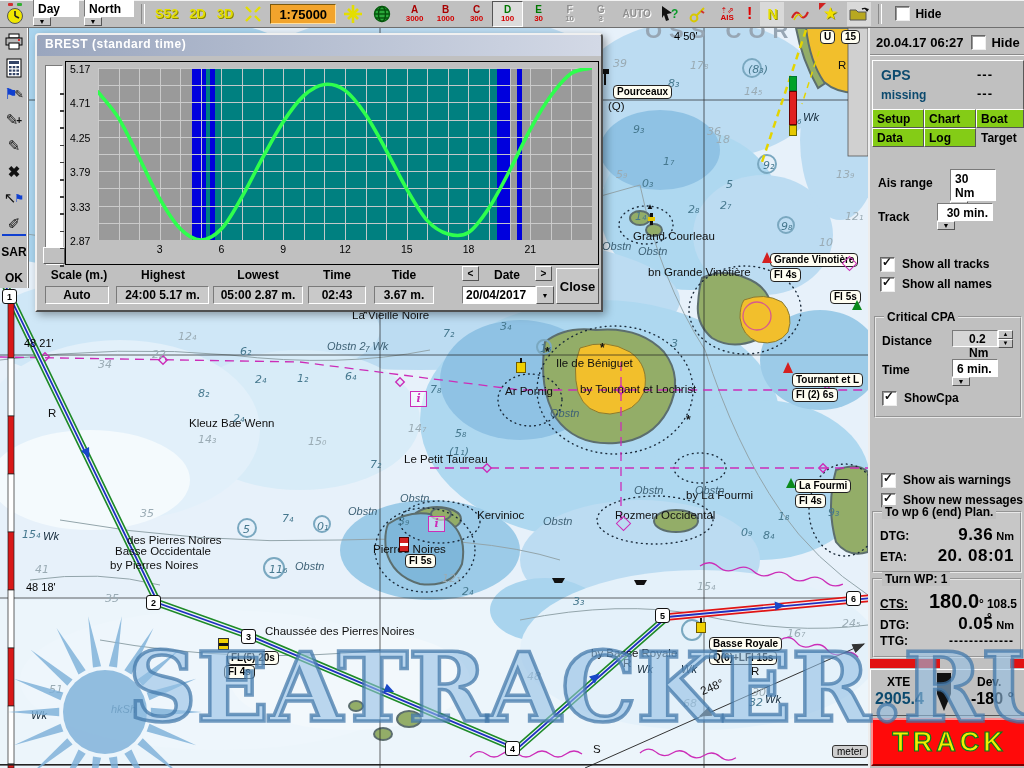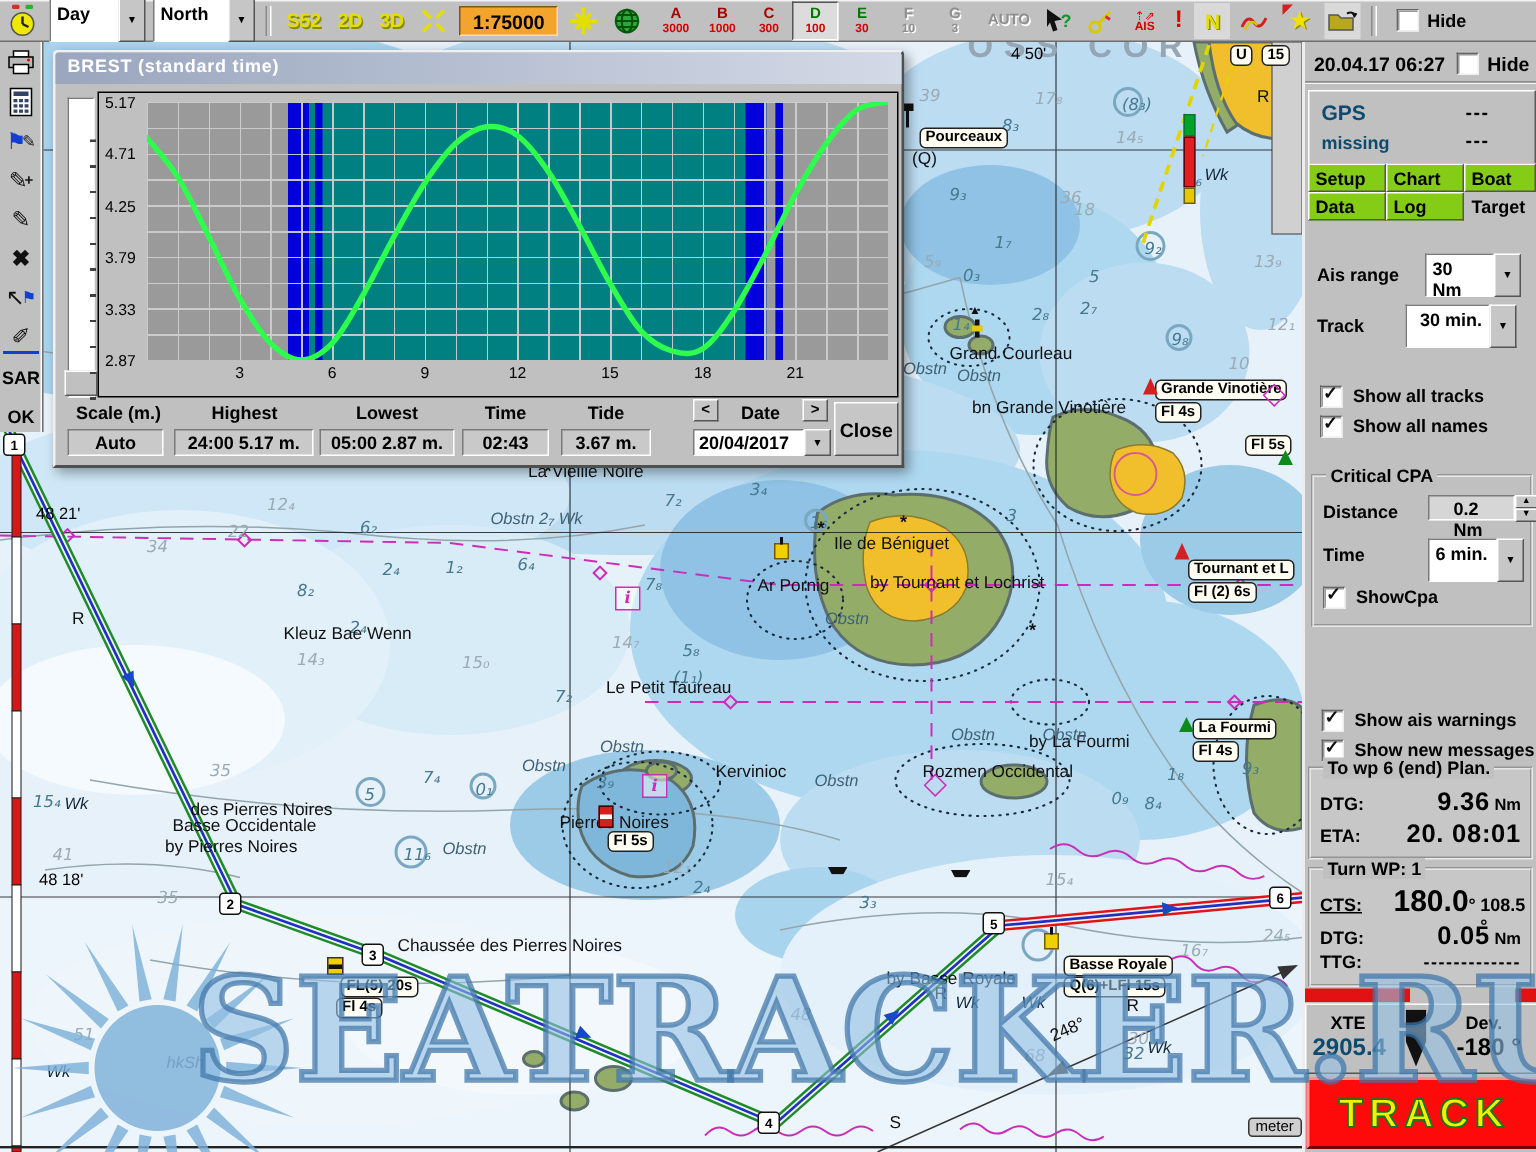--- a/index.html
+++ b/index.html
@@ -12,21 +12,21 @@
   .pressed{border-color:#555 #ffffff #ffffff #555;background:#d9d9d9;}
   .cb{width:13px;height:13px;background:#fff;border:1px solid;border-color:#666 #eee #eee #666;
       box-shadow:inset 1px 1px 0 #9a9a9a;position:relative;flex:0 0 13px;}
   .cb.on::after{content:"✓";position:absolute;left:1px;top:-3px;font-size:12px;font-weight:bold;color:#111;}
   
   #topbar{position:absolute;left:0;top:0;width:1024px;height:28px;background:#c0c0c0;
           border-bottom:1px solid #6f6f6f;box-shadow:inset 0 1px 0 #f2f2f2;z-index:40;
           display:flex;align-items:center;gap:5px;padding:0 4px;box-sizing:border-box;}
   .tsep{width:2px;height:20px;border-left:1px solid #8a8a8a;border-right:1px solid #fff;margin:0 2px;}
   .ytxt{color:#e4de00;font-weight:bold;font-size:13px;text-shadow:1px 1px 0 #8a8a00;padding:0 3px;}
-  .combo{display:flex;height:29px;}
+  .combo{display:flex;height:29px;flex-direction:column;}
   .combo .fld{background:#fff;border:1px solid;border-color:#7a7a7a #fff #fff #7a7a7a;
               padding:2px 4px 0 4px;font-weight:bold;font-size:12px;min-width:36px;color:#000;}
   .combo .arr{width:16px;background:#c6c6c6;border:1px solid;border-color:#fff #555 #555 #fff;
               font-size:7px;display:flex;align-items:center;justify-content:center;}
   #scalebox{background:#f2a42c;border:1px solid;border-color:#7a5a10 #ffe0a0 #ffe0a0 #7a5a10;
             font-weight:bold;font-size:13px;padding:2px 8px 1px 8px;color:#000;}
   .rangeb{width:29px;height:24px;display:flex;flex-direction:column;align-items:center;justify-content:center;
           line-height:9px;font-weight:bold;border:1px solid transparent;}
   .rangeb .l{font-size:10px;} .rangeb .v{font-size:8px;}
   .rangeb.abc .l{color:#a80000;} .rangeb.abc .v{color:#d40000;}
@@ -769,21 +769,21 @@
       <div class="cbrow">
         <div class="cb on"></div>
         <span>Show all names</span>
       </div>
     </div>
 
   <div class="gbox" style="left:4px;top:288px;width:144px;height:98px;">
     <span class="gtitle">Critical CPA</span>
     <span class="sb-lab" style="position:absolute;left:6px;top:16px;">Distance</span>
     <div class="spin" style="position:absolute;left:76px;top:12px;">
-      <div class="spinfld" style="width:58px;padding-left:16px;">0.2 Nm</div>
+      <div class="spinfld" style="width:46px;padding-left:16px;">0.2 Nm</div>
       <div class="spbtns">
           <div>▲</div>
           <div>▼</div>
         </div>
     </div>
     <span class="sb-lab" style="position:absolute;left:6px;top:45px;">Time</span>
     <div class="combo" style="position:absolute;left:76px;top:41px;">
       <div class="fld" style="width:30px;font-size:12px;">6 min.</div>
       <div class="arr">▼</div>
     </div>

